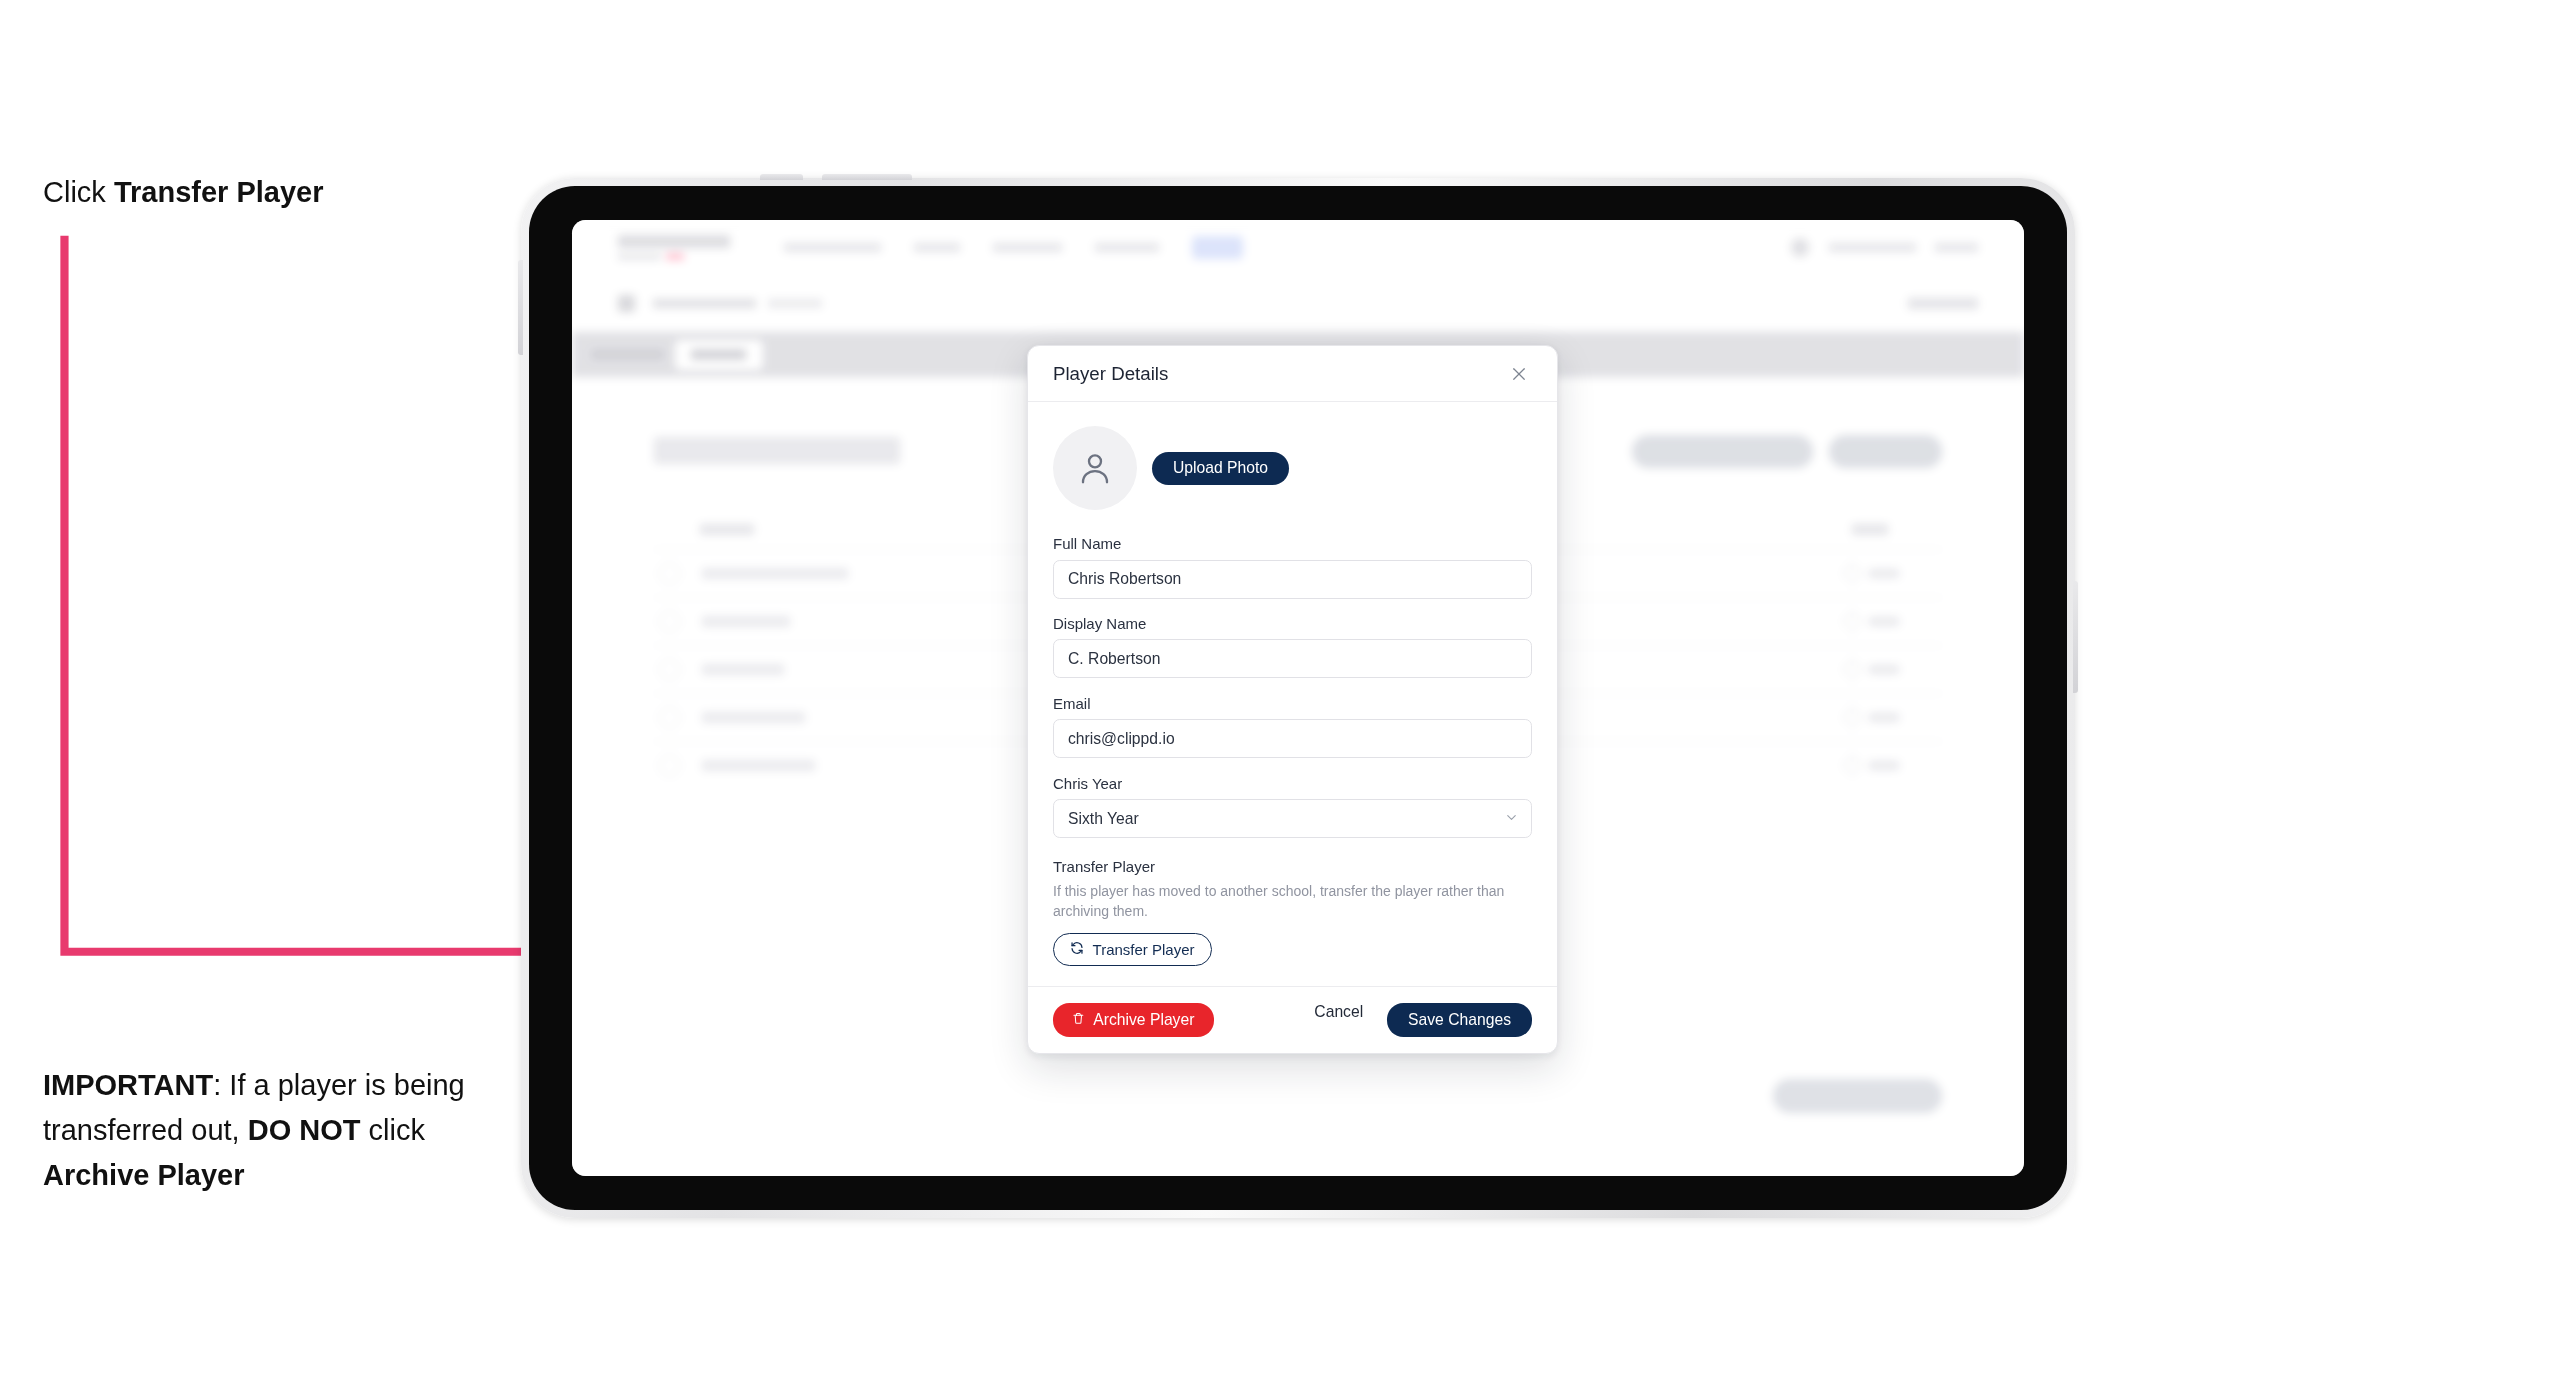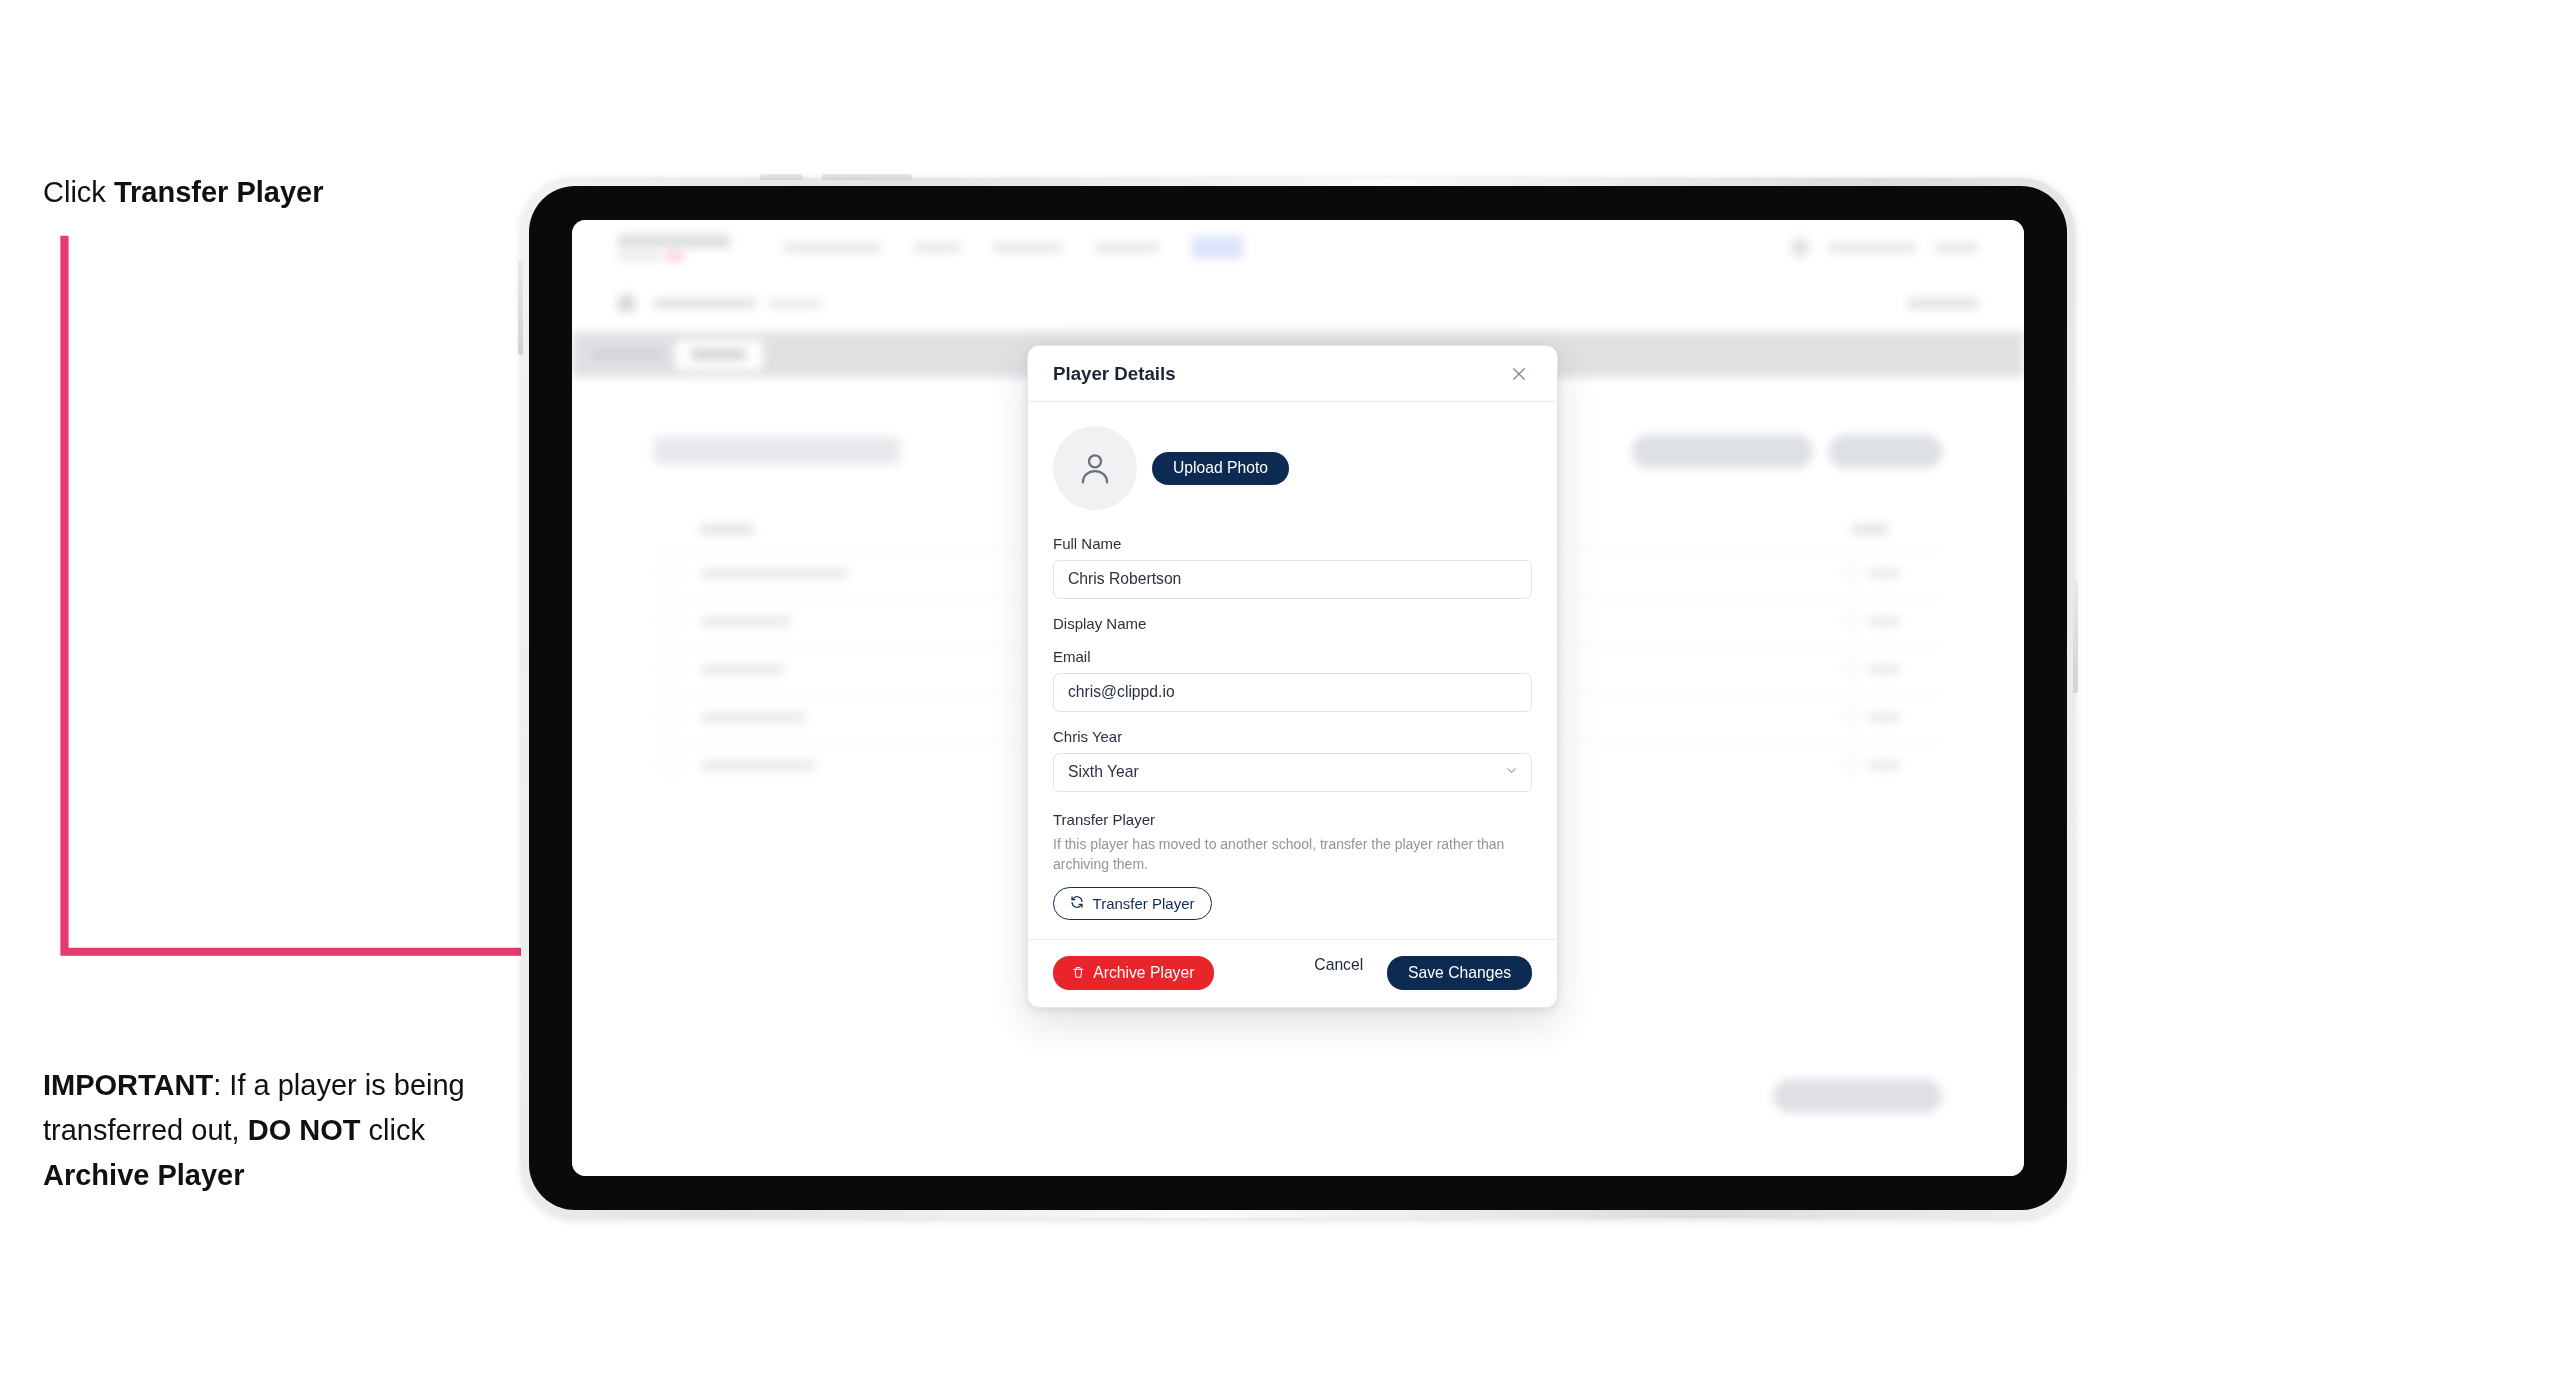--- a/index.html
+++ b/index.html
@@ -182,21 +182,21 @@
   }
   .modal-head {
     height: 55px;
     display:flex; align-items:center; justify-content: space-between;
     padding: 0 24px 0 25px;
     border-bottom: 0.7px solid #ececef;
   }
   .modal-title {
     font-size: 18.7px;
     color: #1d2433;
-    font-weight: 700;
+    font-weight: 400;
   }
   .close-btn {
     width: 28px; height: 28px;
     display:flex; align-items:center; justify-content:center;
     color: #7d8491;
     background: none; border: none; cursor: pointer;
     padding: 0;
   }
   .modal-body { padding: 24px 25px 19.4px 25px; }
 
@@ -452,20 +452,21 @@
       <button class="upload-btn">Upload Photo</button>
     </div>
 
     <div class="field">
       <label class="label">Full Name</label>
       <input class="input" type="text" value="Chris Robertson" style="">
     </div>
 
     <div class="field">
       <label class="label">Display Name</label>
+      <input class="input" type="text" value="C. Robertson" style="">
     </div>
 
     <div class="field">
       <label class="label">Email</label>
       <input class="input" type="text" value="chris@clippd.io" style="">
     </div>
 
     <div class="field">
       <label class="label">Chris Year</label>
       <div class="select-wrap">

